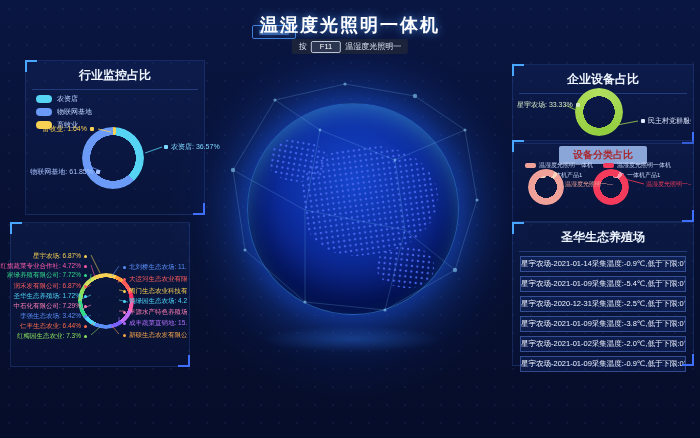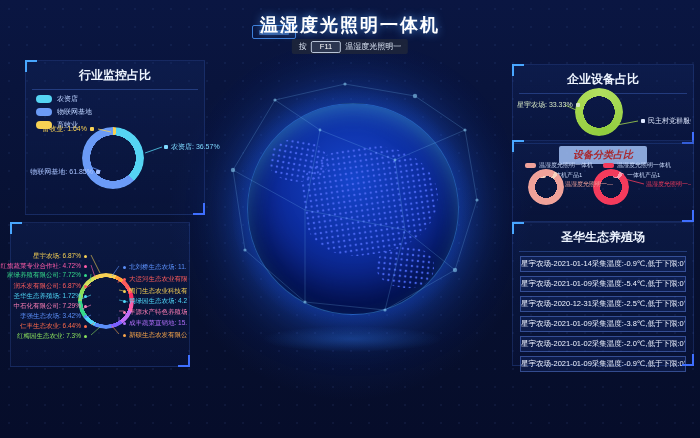--- a/index.html
+++ b/index.html
@@ -64,21 +64,21 @@
   
   #p-devratio{left:512px;top:58px;width:180px;height:78px;margin-top:6px;}
   #devr-donut{left:62px;top:23px;width:48px;height:48px;
     background:conic-gradient(#b2e060,#90cc3e 45%,#a6d84e 80%,#b2e060);
     -webkit-mask:radial-gradient(closest-side,transparent 65%,#000 66%);
     mask:radial-gradient(closest-side,transparent 65%,#000 66%);
     filter:drop-shadow(0 0 4px rgba(160,216,80,.5));}
   
   #p-devclass{left:512px;top:140px;width:180px;height:80px;}
   .pill-title{width:88px;margin:5px auto 0;background:rgba(156,186,238,.88);color:#a8282e;
-    font-size:10px;font-weight:bold;text-align:center;border-radius:2px;padding:2px 0;font-style:italic;}
+    font-size:10px;font-weight:bold;text-align:center;border-radius:2px;padding:2px 0;}
   .dc-leg{position:absolute;display:flex;align-items:center;gap:3px;font-size:6px;color:#c8d8f8;line-height:7px;}
   .dc-leg .sw{width:11px;height:5px;border-radius:2px;}
   .dc-co{position:absolute;font-size:6px;white-space:nowrap;line-height:7px;}
   #dc-donut-l{left:15px;top:28px;width:36px;height:36px;
     background:conic-gradient(from 30deg,#f8d3be 0 3.5%,#f0a29a 3.5% 100%);
     -webkit-mask:radial-gradient(closest-side,transparent 60%,#000 61%);
     mask:radial-gradient(closest-side,transparent 60%,#000 61%);}
   #dc-donut-r{left:80px;top:28px;width:36px;height:36px;
     background:conic-gradient(from 30deg,#ff9cae 0 3.5%,#f43b5c 3.5% 100%);
     -webkit-mask:radial-gradient(closest-side,transparent 60%,#000 61%);

